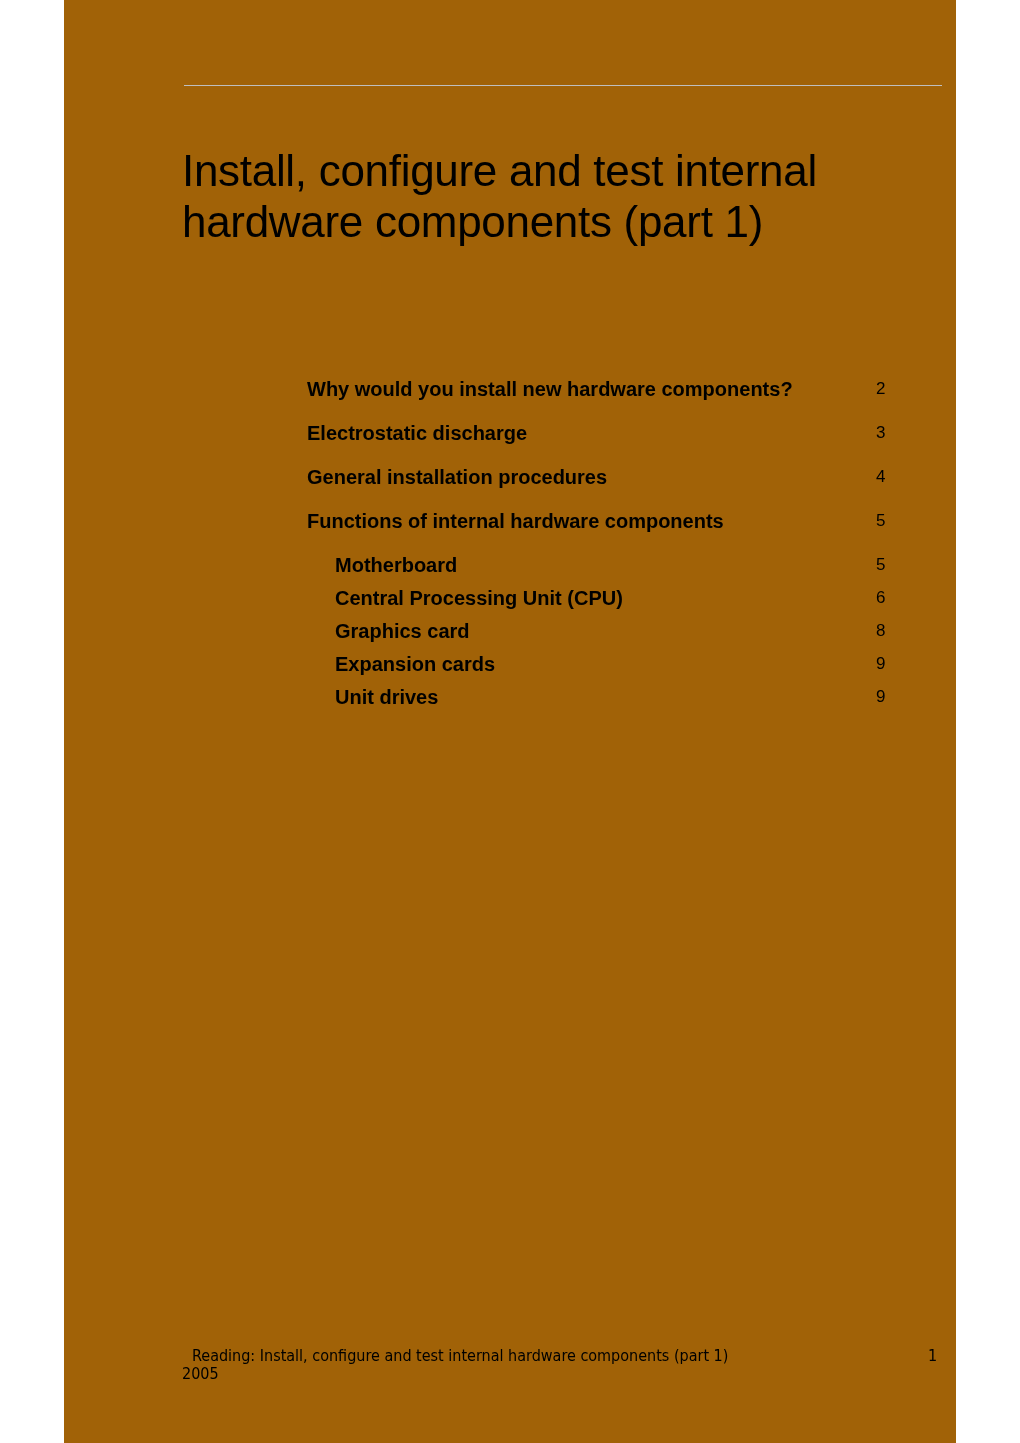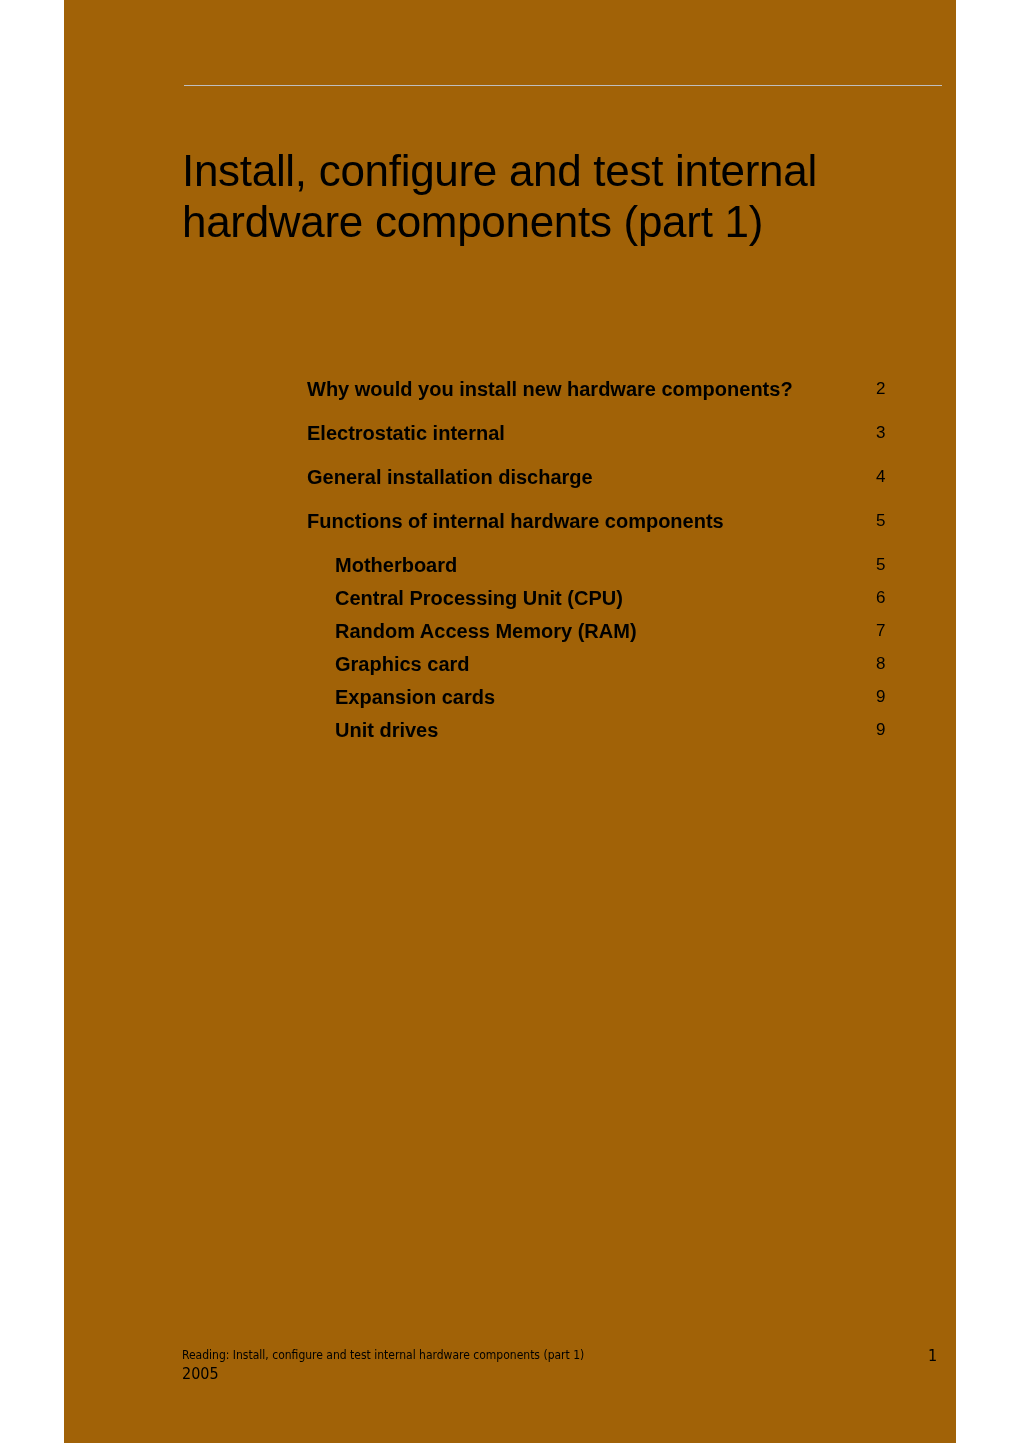--- a/index.html
+++ b/index.html
@@ -101,26 +101,26 @@
   .footer {
     position: absolute;
     left: 118px;
     top: 1345px;
     width: 760px;
     height: 60px;
   }
 
   .footer-text {
     position: absolute;
-    left: 0;
+    left: 10px;
     top: 0;
     font-family: "DejaVu Sans Condensed", "Liberation Sans Narrow",
                  "Liberation Sans", sans-serif;
     font-stretch: condensed;
-    font-size: 12px;
+    font-size: 16px;
     line-height: 21px;
     font-weight: 400;
     color: #000000;
     white-space: nowrap;
     text-align: right;
   }
 
   .footer-year {
     position: absolute;
     left: 0;
@@ -156,42 +156,38 @@
 
   <h1 class="doc-title">Install, configure and test internal
 hardware components (part 1)</h1>
 
   <div class="toc">
       <div class="toc-row level-1">
         <span class="toc-label">Why would you install new hardware components?</span>
         <span class="toc-page">2</span>
       </div>
       <div class="toc-row level-1">
-        <span class="toc-label">Electrostatic internal</span>
+        <span class="toc-label">Electrostatic discharge</span>
         <span class="toc-page">3</span>
       </div>
       <div class="toc-row level-1">
-        <span class="toc-label">General installation discharge</span>
+        <span class="toc-label">General installation procedures</span>
         <span class="toc-page">4</span>
       </div>
       <div class="toc-row level-1">
         <span class="toc-label">Functions of internal hardware components</span>
         <span class="toc-page">5</span>
       </div>
       <div class="toc-row level-2">
         <span class="toc-label">Motherboard</span>
         <span class="toc-page">5</span>
       </div>
       <div class="toc-row level-2">
         <span class="toc-label">Central Processing Unit (CPU)</span>
         <span class="toc-page">6</span>
-      </div>
-      <div class="toc-row level-2">
-        <span class="toc-label">Random Access Memory (RAM)</span>
-        <span class="toc-page">7</span>
       </div>
       <div class="toc-row level-2">
         <span class="toc-label">Graphics card</span>
         <span class="toc-page">8</span>
       </div>
       <div class="toc-row level-2">
         <span class="toc-label">Expansion cards</span>
         <span class="toc-page">9</span>
       </div>
       <div class="toc-row level-2">

